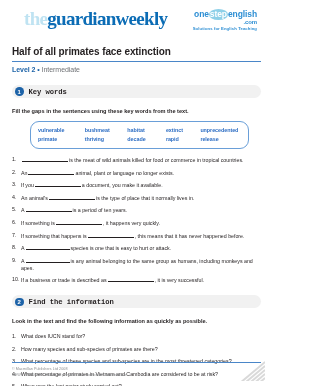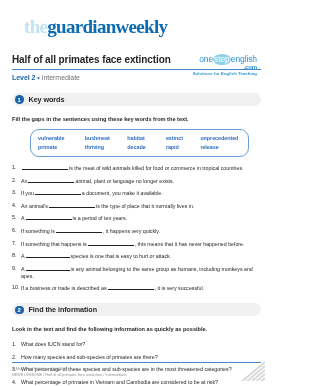--- a/index.html
+++ b/index.html
@@ -22,21 +22,21 @@
     height: 386px;
     box-sizing: border-box;
     padding: 0 12px;
   }
 
   
   .masthead {
     display: flex;
     align-items: flex-start;
     justify-content: space-between;
-    padding-top: 17px;
+    padding-top: 9px;
     height: 30px;
   }
   .gw-logo {
     font-family: "Liberation Serif", serif;
     font-weight: bold;
     font-size: 19px;
     letter-spacing: -0.7px;
     line-height: 19px;
     white-space: nowrap;
     padding-left: 12px;
@@ -45,26 +45,25 @@
   .gw-main { color: #0b6cb5; }
 
   .ose-logo {
     text-align: right;
     padding-right: 4px;
     position: relative;
     padding-top: 1px;
   }
   .ose-row {
     font-size: 8.5px;
-    font-weight: normal;
+    font-weight: bold;
     line-height: 9px;
     color: #2e8fd4;
     white-space: nowrap;
     letter-spacing: -0.1px;
-    margin-top: 37px;
   }
   .ose-step {
     display: inline-block;
     position: relative;
     color: #ffffff;
     padding: 0 1px;
     z-index: 2;
   }
   .ose-step-bubble {
     position: absolute;
@@ -140,20 +139,21 @@
     align-items: center;
     justify-content: center;
     flex: 0 0 auto;
     line-height: 1;
   }
   .section-title {
     font-size: 7.2px;
     font-weight: bold;
     color: #231f20;
     letter-spacing: -0.05px;
+    font-family: Liberation Mono, monospace;
   }
 
   
   .instruction {
     font-size: 5.6px;
     font-weight: bold;
     color: #231f20;
     margin-top: 9px;
     letter-spacing: 0px;
     line-height: 8px;

